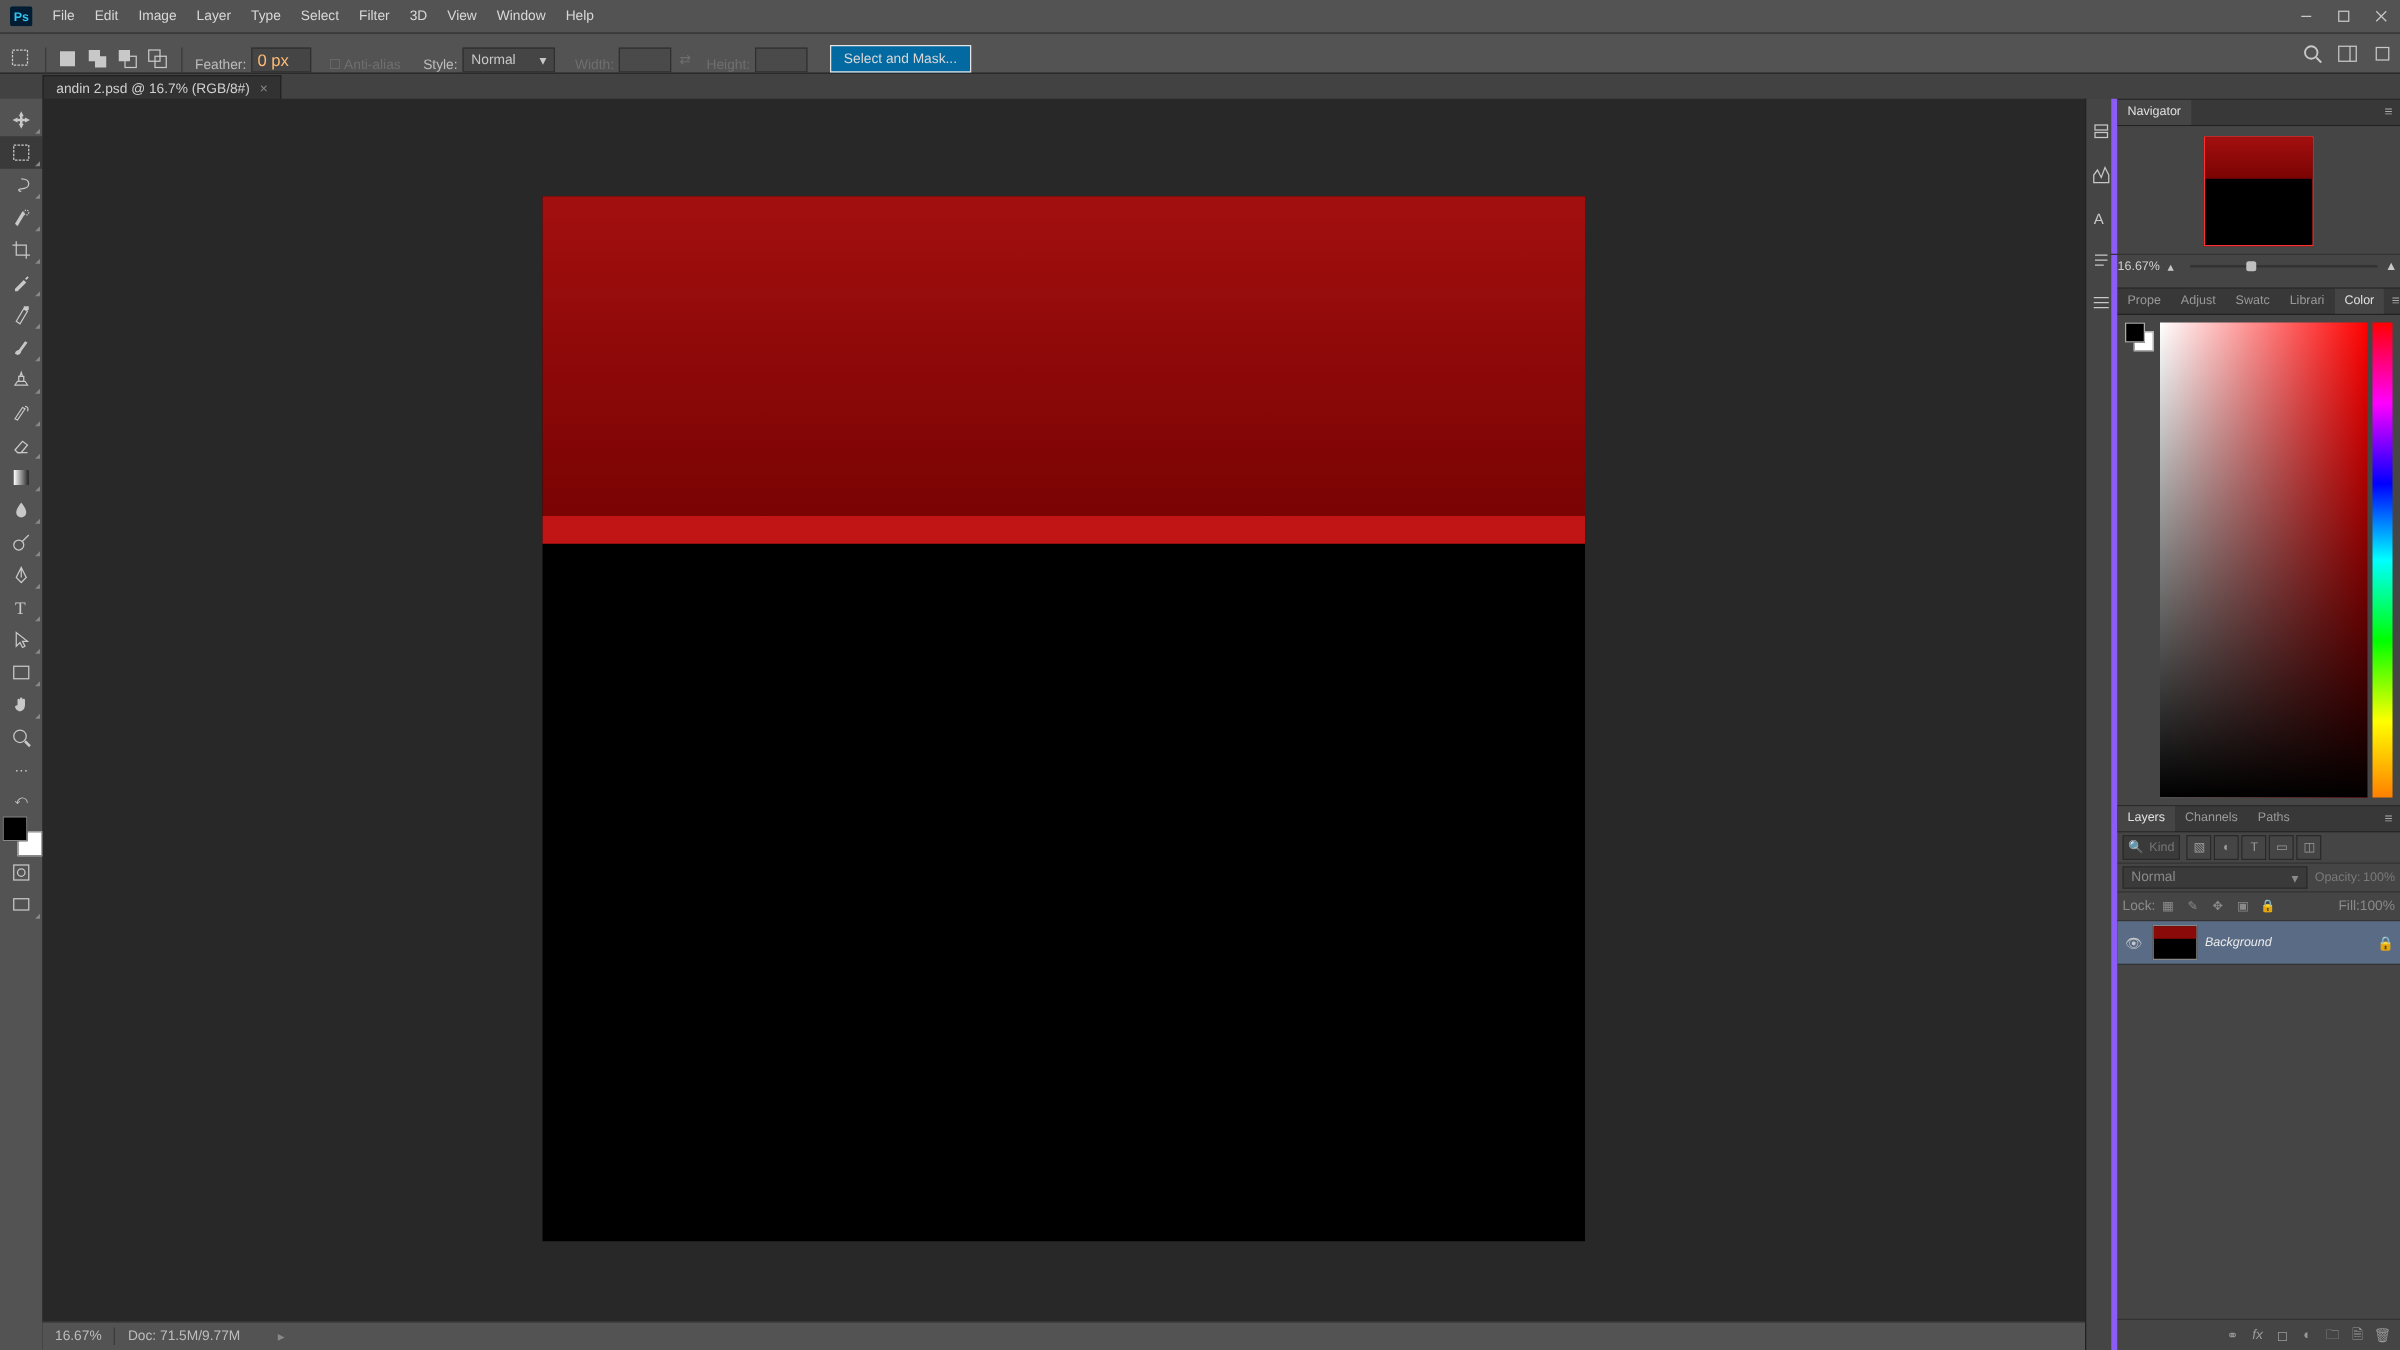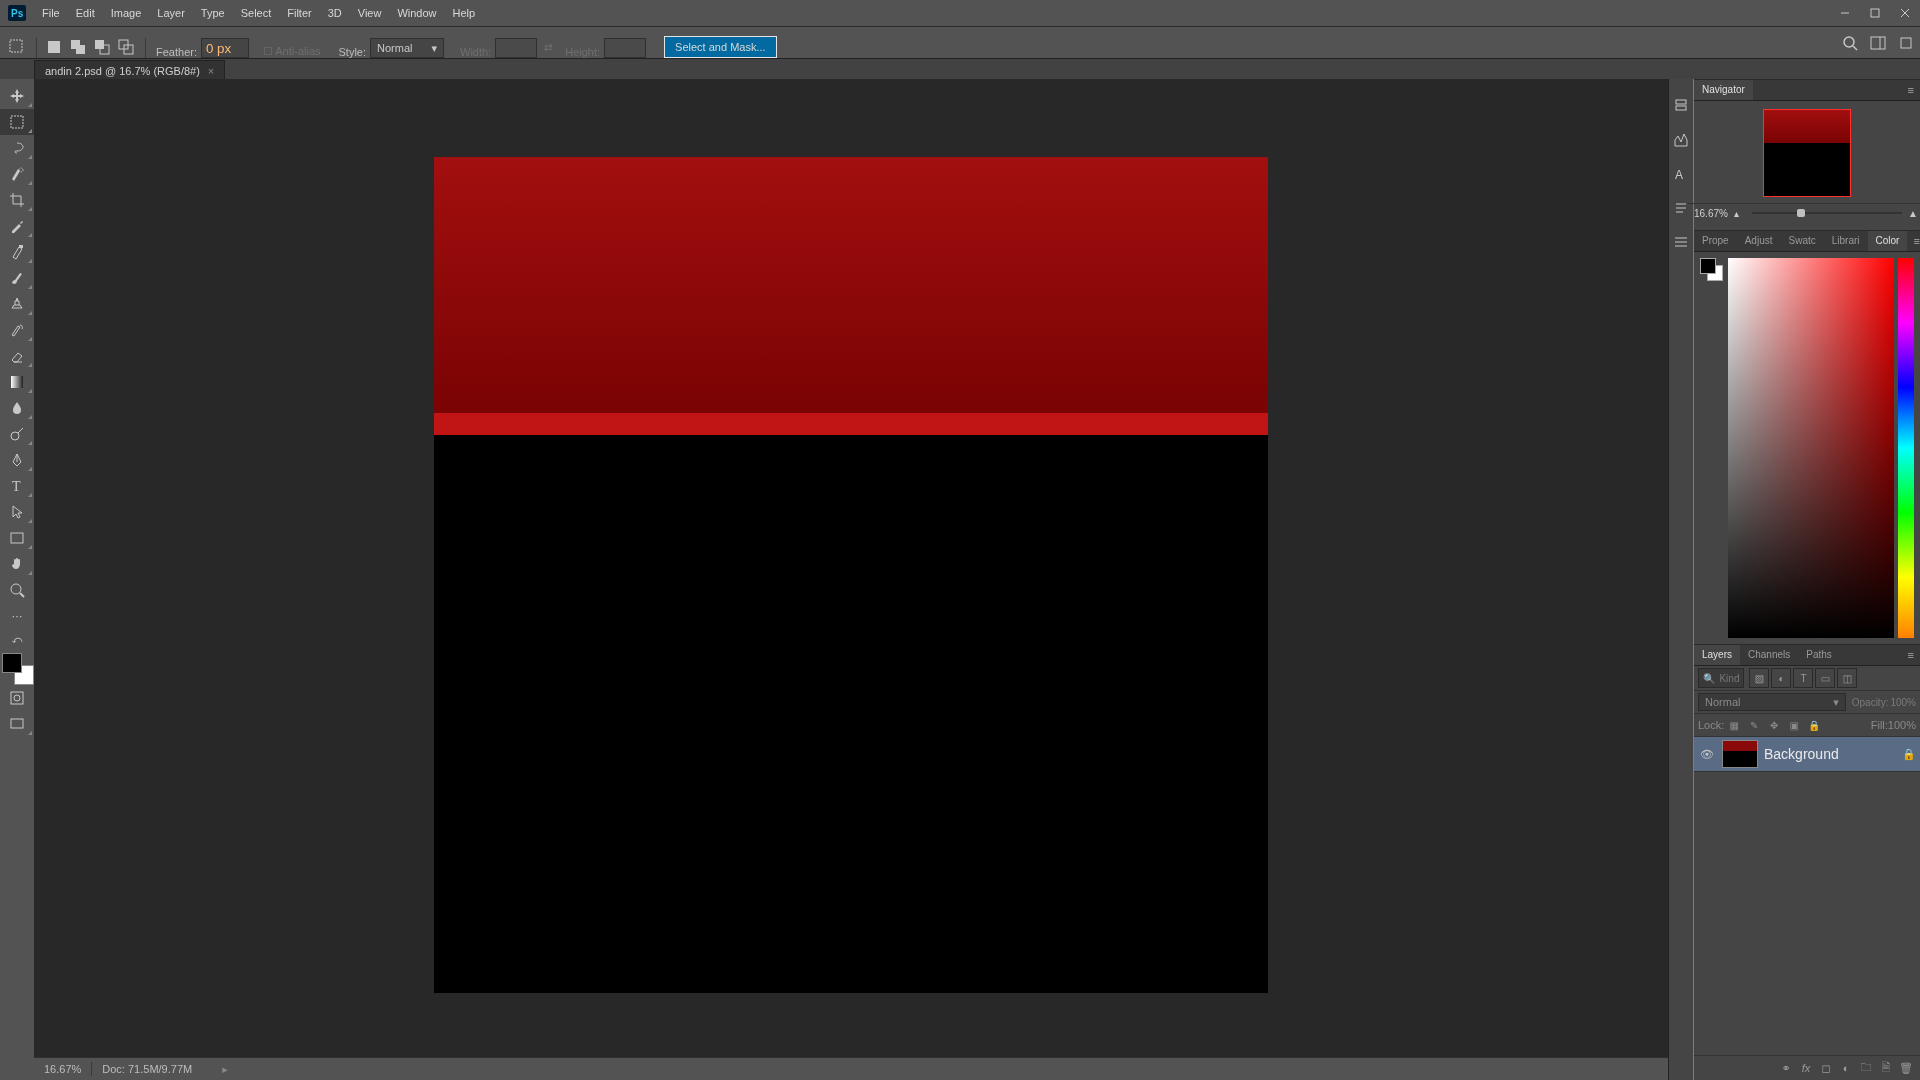--- a/index.html
+++ b/index.html
@@ -40,21 +40,21 @@
 .canvas .red-band{position:absolute;top:0;left:0;right:0;height:278px;background:linear-gradient(#a30f0f,#7a0303 92%,#c11414 92%,#c11414)}
 
 .statusbar{position:absolute;left:34px;right:250px;bottom:0;height:22px;background:#535353;border-top:1px solid #2f2f2f;display:flex;align-items:center;color:#bdbdbd}
 .statusbar span{padding:0 10px}
 .statusbar .div{width:1px;height:14px;background:#3a3a3a}
 .statusbar .tri{margin-left:10px;color:#888}
 
 .dock-strip{position:absolute;right:226px;top:0;bottom:0;width:24px;background:#454545;border-left:1px solid #222;border-right:1px solid #222;padding-top:10px}
 .dock-strip .ds{height:34px;display:flex;align-items:center;justify-content:center;color:#c8c8c8}
 
-.panels{position:absolute;right:0;top:0;bottom:0;width:226px;background:#454545;border-left:1px solid #8b5cf6;display:flex;flex-direction:column}
+.panels{position:absolute;right:0;top:0;bottom:0;width:226px;background:#454545;border-left:5px solid #8b5cf6;display:flex;flex-direction:column}
 .pnl-tabs{display:flex;height:20px;background:#383838;align-items:center;border-top:1px solid #2a2a2a;border-bottom:1px solid #222}
 .pnl-tabs .pt{padding:0 8px;line-height:20px;font-size:10px;color:#9a9a9a}
 .pnl-tabs .pt.act{background:#454545;color:#e0e0e0}
 .pnl-tabs .menu-dots{margin-left:auto;padding:0 6px;color:#aaa}
 
 .nav-pnl{padding:8px 0;display:flex;flex-direction:column;align-items:center;background:#454545}
 .nav-thumb{width:86px;height:86px;border:1px solid #ff3030;margin-bottom:6px;background:#000}
 .nav-thumb .red{height:38%;background:linear-gradient(#a30f0f,#7a0303)}
 .nav-zoom{display:flex;align-items:center;width:100%;padding:0 6px;height:18px;border-top:1px solid #333}
 .nav-zoom .zlabel{flex:none;font-size:10px;color:#cfcfcf;width:40px}
@@ -79,21 +79,21 @@
 .lay-blend{height:22px;display:flex;align-items:center;padding:0 4px;border-bottom:1px solid #333}
 .lay-blend .bl-select{display:flex;align-items:center;background:#3a3a3a;border:1px solid #2a2a2a;height:16px;padding:0 6px;flex:1;justify-content:space-between;color:#8a8a8a}
 .lay-blend .olabel{margin-left:6px;color:#7a7a7a;font-size:10px}
 .lay-blend .pct{color:#7a7a7a;font-size:10px;margin-left:2px}
 .lay-lock{height:22px;display:flex;align-items:center;padding:0 4px;border-bottom:1px solid #333;color:#8a8a8a}
 .lay-lock .licon{width:16px;height:16px;display:flex;align-items:center;justify-content:center;margin:0 2px;font-size:10px}
 .layer-row{height:34px;background:#5a6b85;display:flex;align-items:center;padding:0 4px;border-bottom:1px solid #333}
 .layer-row .eye{width:18px;text-align:center}
 .layer-row .thumb{width:34px;height:26px;background:#000;border:1px solid #888;margin:0 6px}
 .layer-row .thumb .r{height:40%;background:#8a0a0a}
-.layer-row .name{font-size:14px;color:#eaeaea}
+.layer-row .name{font-style:italic;font-size:10px;color:#eaeaea}
 .layer-row .lock{margin-left:auto;color:#cfcfcf}
 .lay-bottom{margin-top:auto;height:24px;border-top:1px solid #333;display:flex;align-items:center;justify-content:flex-end;padding:0 4px;color:#9a9a9a}
 .lay-bottom .lb{width:20px;text-align:center;font-size:11px}
 svg{display:block}
 </style>
 </head>
 <body>
 
 <div class="menubar">
   <div class="ps-logo">

